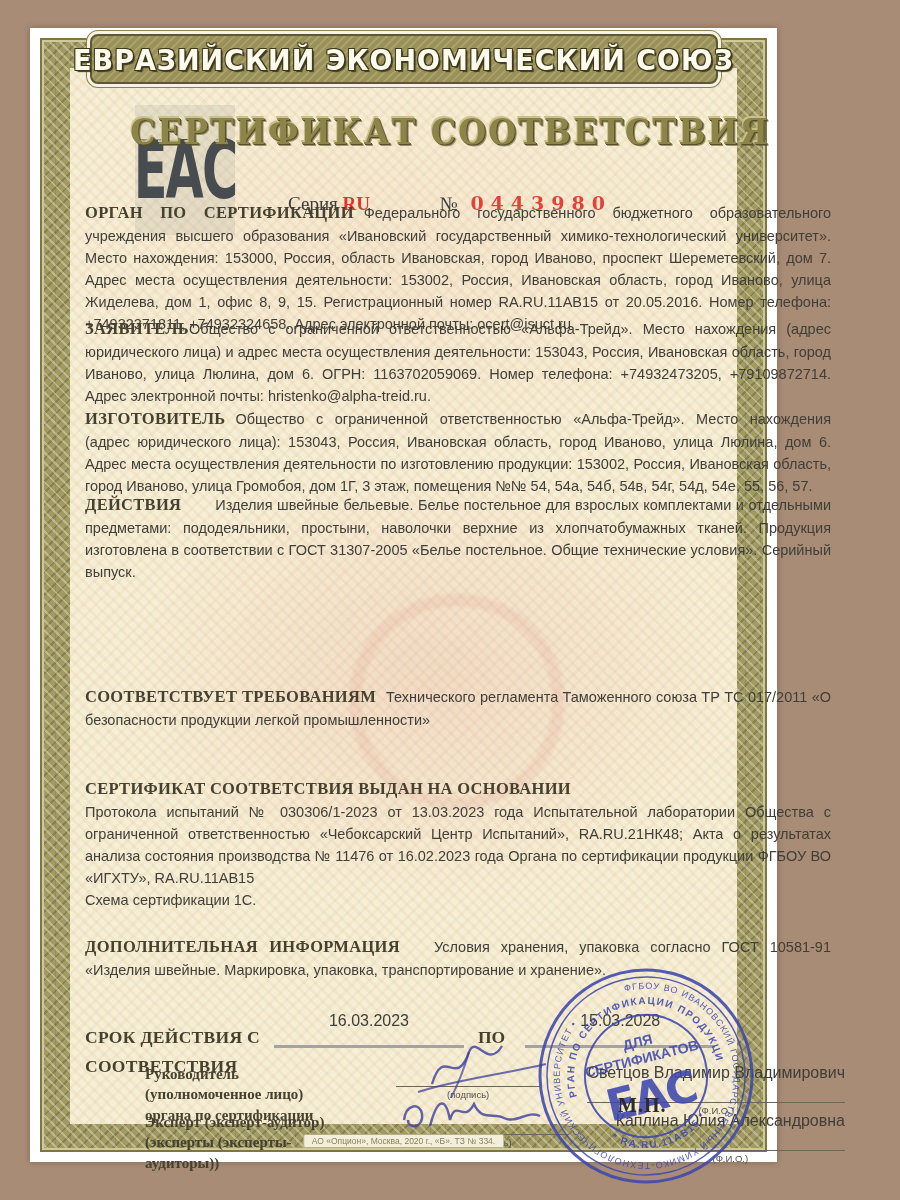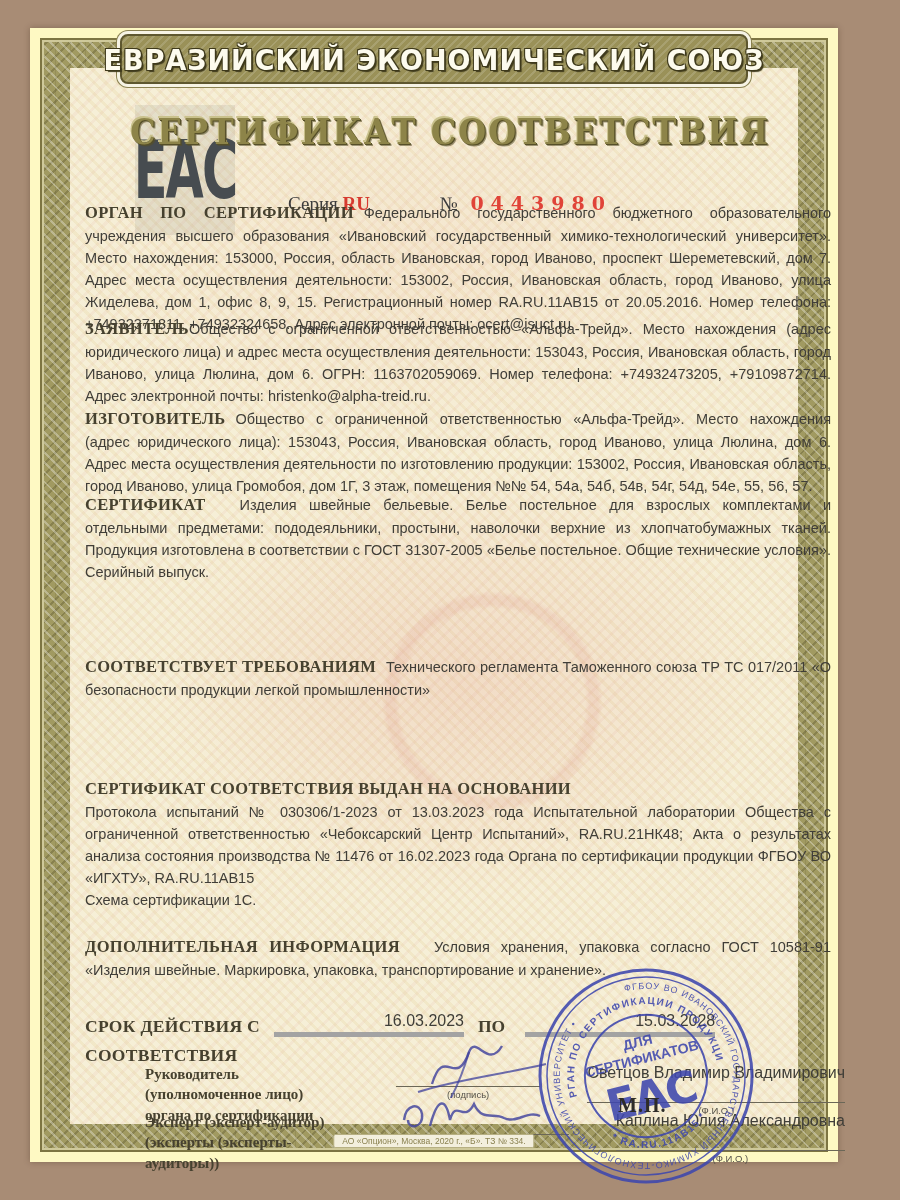--- a/index.html
+++ b/index.html
@@ -3,22 +3,22 @@
 <meta charset="utf-8">
 <style>
   html,body{margin:0;padding:0;}
   body{
     width:900px;height:1200px;
     background:#a88c75;
     font-family:"Liberation Sans",sans-serif;
     position:relative;overflow:hidden;
   }
   .paper{
-    position:absolute;left:30px;top:28px;width:808px;height:1134px;
-    background:#fef9c3;
+    position:absolute;left:30px;top:28px;width:747px;height:1134px;
+    background:#ffffff;
     box-shadow:0 0 6px rgba(60,40,20,.35);
   }
   .frame{
     position:absolute;left:10px;top:10px;right:10px;bottom:10px;
     background-color:#a19a61;
     background-image:
       repeating-linear-gradient(45deg, rgba(255,255,255,.30) 0 2px, transparent 2px 7px),
       repeating-linear-gradient(-45deg, rgba(94,88,47,.38) 0 2px, transparent 2px 8px),
       repeating-linear-gradient(90deg, rgba(94,88,47,.18) 0 1px, transparent 1px 15px);
     box-shadow:inset 0 0 0 2px #7d7542, inset 0 0 0 4px #cfc99a;
@@ -92,21 +92,21 @@
   .lbl-gap-md{margin-right:34px;}
   .lbl-gap-lg{}
   .sec-head-block .sec-label{display:block;text-align:left;}
   .kod-value{font-size:15px;color:#3f3e38;margin-left:12px;}
   .scheme-line{display:block;text-align:left;}
   .srok{position:absolute;left:15px;width:746px;font-family:"Liberation Serif",serif;color:#46412f;}
   .srok-row{display:flex;align-items:flex-end;}
   .srok-label{font-weight:bold;font-size:17.5px;letter-spacing:.3px;white-space:nowrap;}
   .srok-date{
     font-family:"Liberation Sans",sans-serif;font-size:16px;color:#3f3e38;
-    border-bottom:5px solid #a3a3a3;text-align:right;width:190px;margin:0 14px;padding-bottom:2px;
+    border-bottom:3px solid #a3a3a3;text-align:center;width:190px;margin:0 14px;padding-bottom:15px;
   }
   .srok-po{font-weight:bold;font-size:17.5px;white-space:nowrap;margin-right:6px;}
   .srok-incl{font-weight:bold;font-size:17.5px;margin-top:8px;letter-spacing:.3px;}
   .sig-row{
     position:absolute;left:75px;width:700px;display:flex;align-items:flex-start;gap:33px;
   }
   .sig-role{
     width:268px;font-family:"Liberation Serif",serif;font-weight:bold;font-size:15px;color:#46412f;line-height:1.35;
   }
   .sig-cell{width:190px;margin:0 14px;position:relative;}
@@ -164,25 +164,25 @@
 
     <div class="section" style="top:248px">
       <span class="sec-label lbl-gap-lg">ЗАЯВИТЕЛЬ</span><span>Общество с ограниченной ответственностью «Альфа-Трейд». Место нахождения (адрес юридического лица) и адрес места осуществления деятельности: 153043, Россия, Ивановская область, город Иваново, улица Люлина, дом 6. ОГРН: 1163702059069. Номер телефона: +74932473205, +79109872714. Адрес электронной почты: hristenko@alpha-treid.ru.</span>
     </div>
 
     <div class="section" style="top:338px">
       <span class="sec-label lbl-gap-sm">ИЗГОТОВИТЕЛЬ</span><span>Общество с ограниченной ответственностью «Альфа-Трейд». Место нахождения (адрес юридического лица): 153043, Россия, Ивановская область, город Иваново, улица Люлина, дом 6. Адрес места осуществления деятельности по изготовлению продукции: 153002, Россия, Ивановская область, город Иваново, улица Громобоя, дом 1Г, 3 этаж, помещения №№ 54, 54а, 54б, 54в, 54г, 54д, 54е, 55, 56, 57.</span>
     </div>
 
     <div class="section" style="top:424px">
-      <span class="sec-label lbl-gap-md">СЕРТИФИКАТ</span><span>Изделия швейные бельевые. Белье постельное для взрослых комплектами и отдельными предметами: пододеяльники, простыни, наволочки верхние из хлопчатобумажных тканей. Продукция изготовлена в соответствии с ГОСТ 31307-2005 «Белье постельное. Общие технические условия». Серийный выпуск.</span>
-    </div>
-
-
-    <div class="section" style="top:586px">
+      <span class="sec-label lbl-gap-md">ДЕЙСТВИЯ</span><span>Изделия швейные бельевые. Белье постельное для взрослых комплектами и отдельными предметами: пододеяльники, простыни, наволочки верхние из хлопчатобумажных тканей. Продукция изготовлена в соответствии с ГОСТ 31307-2005 «Белье постельное. Общие технические условия». Серийный выпуск.</span>
+    </div>
+
+
+    <div class="section" style="top:616px">
       <span class="sec-label lbl-gap-sm">СООТВЕТСТВУЕТ ТРЕБОВАНИЯМ</span><span>Технического регламента Таможенного союза ТР ТС 017/2011 «О безопасности продукции легкой промышленности»</span>
     </div>
 
     <div class="section sec-head-block" style="top:708px">
       <span class="sec-label">СЕРТИФИКАТ СООТВЕТСТВИЯ ВЫДАН НА ОСНОВАНИИ</span>
       <span>Протокола испытаний № 030306/1-2023 от 13.03.2023 года Испытательной лаборатории Общества с ограниченной ответственностью «Чебоксарский Центр Испытаний», RA.RU.21НК48; Акта о результатах анализа состояния производства № 11476 от 16.02.2023 года Органа по сертификации продукции ФГБОУ ВО «ИГХТУ», RA.RU.11АВ15</span>
       <span class="scheme-line">Схема сертификации 1С.</span>
     </div>
 
     <div class="section" style="top:866px">

